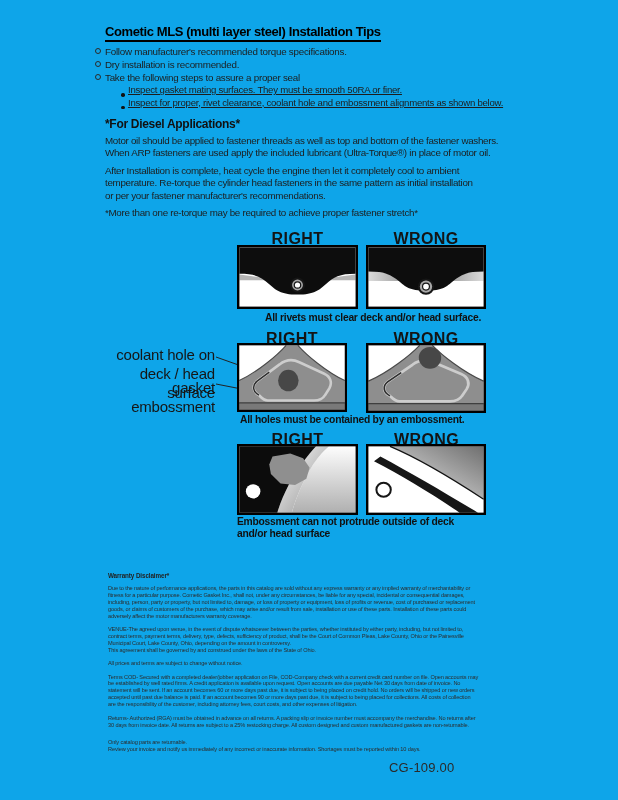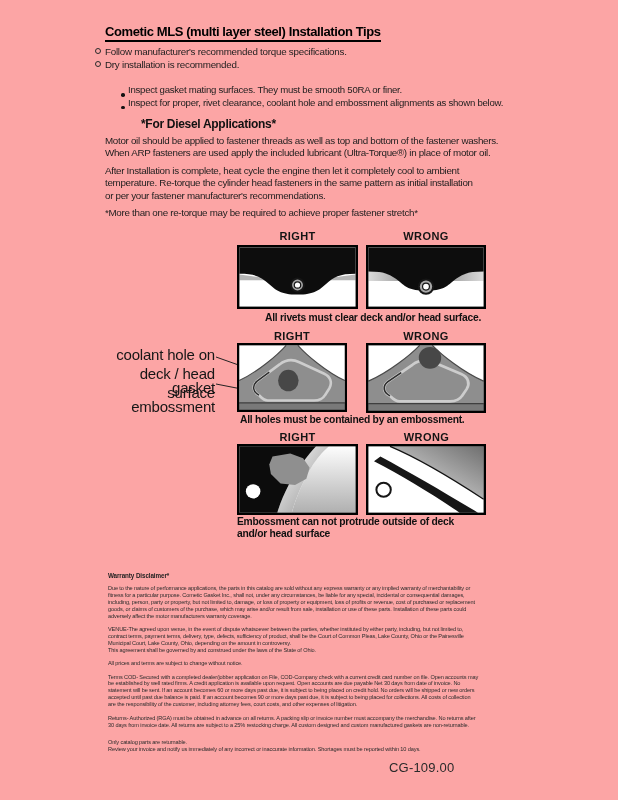--- a/index.html
+++ b/index.html
@@ -1,42 +1,42 @@
 <!DOCTYPE html>
 <html><head>
 <meta charset="utf-8">
 <style>
   html,body{margin:0;padding:0;background:#ffffff;}
   .page{
-    position:relative;width:618px;height:800px;background:#fca5a5;overflow:hidden;
+    position:relative;width:618px;height:800px;background:#0ea5e9;overflow:hidden;
     font-family:"Liberation Sans", sans-serif;color:#1d1d1d;
   }
   .abs{position:absolute;}
   .ml{white-space:pre-line;}
   
   .title{
     left:105px;top:24px;font-size:13px;font-weight:700;color:#000;
     letter-spacing:-0.4px;border-bottom:2px solid #000;padding-bottom:1px;
   }
   
   .bullets{left:95px;top:45px;}
   .b-item{display:flex;align-items:flex-start;height:13px;text-align:center;}
   .o-marker{width:4px;height:4px;border:1.2px solid #2a2a2a;border-radius:50%;
     margin:3px 4px 0 0;flex:0 0 auto;}
   .subbullets{left:121px;top:84px;}
-  .s-item{display:flex;align-items:flex-end;height:12.5px;}
+  .s-item{display:flex;align-items:flex-end;height:12.5px;text-decoration:underline;}
   .d-marker{width:3.5px;height:3.5px;background:#111;border-radius:50%;
     margin:3.5px 3.5px 0 0;flex:0 0 auto;}
   .btext{font-size:9.8px;line-height:13px;letter-spacing:-0.25px;}
   .stext{font-size:9.6px;line-height:12.5px;letter-spacing:-0.25px;}
   
-  .h2{left:105px;top:117px;font-size:12px;font-weight:700;letter-spacing:-0.3px;color:#111;margin-left:36px;}
+  .h2{left:105px;top:117px;font-size:12px;font-weight:700;letter-spacing:-0.3px;color:#111;}
   .para{left:105px;font-size:9.8px;line-height:12.3px;letter-spacing:-0.3px;width:460px;}
   
-  .dg-label{font-size:11px;font-weight:700;letter-spacing:0.4px;text-align:center;color:#141414;}
+  .dg-label{font-size:16px;font-weight:700;letter-spacing:0.4px;text-align:center;color:#141414;}
   .dg-caption{font-size:10.3px;font-weight:700;letter-spacing:-0.25px;color:#111;line-height:11.5px;}
   .panel{display:block;}
   .side-label{font-size:15px;line-height:19px;letter-spacing:-0.2px;text-align:right;color:#161616;}
   
   .disc{left:108px;top:572px;width:505px;}
   .disc-h{font-size:6.3px;font-weight:700;letter-spacing:-0.1px;margin:0 0 6px 0;color:#222;}
   .disc p{font-size:5.6px;line-height:6.9px;letter-spacing:-0.12px;margin:0 0 6.5px 0;color:#2c2c2c;}
   .disc p.last{margin-top:11px;}
   .code{left:389px;top:760px;font-size:13px;letter-spacing:0.2px;color:#2a2a2a;}
 </style>
@@ -48,20 +48,24 @@
   <div class="abs title">Cometic MLS (multi layer steel) Installation Tips</div>
 
   <div class="abs bullets">
     <div class="b-item">
       <span class="o-marker"></span>
       <span class="btext">Follow manufacturer's recommended torque specifications.</span>
     </div>
     <div class="b-item">
       <span class="o-marker"></span>
       <span class="btext">Dry installation is recommended.</span>
+    </div>
+    <div class="b-item">
+      <span class="o-marker"></span>
+      <span class="btext">Take the following steps to assure a proper seal</span>
     </div>
   </div>
   <div class="abs subbullets">
     <div class="s-item">
       <span class="d-marker"></span>
       <span class="stext">Inspect gasket mating surfaces.  They must be smooth 50RA or finer.</span>
     </div>
     <div class="s-item">
       <span class="d-marker"></span>
       <span class="stext">Inspect for proper, rivet clearance, coolant hole and embossment alignments as shown below.</span>

